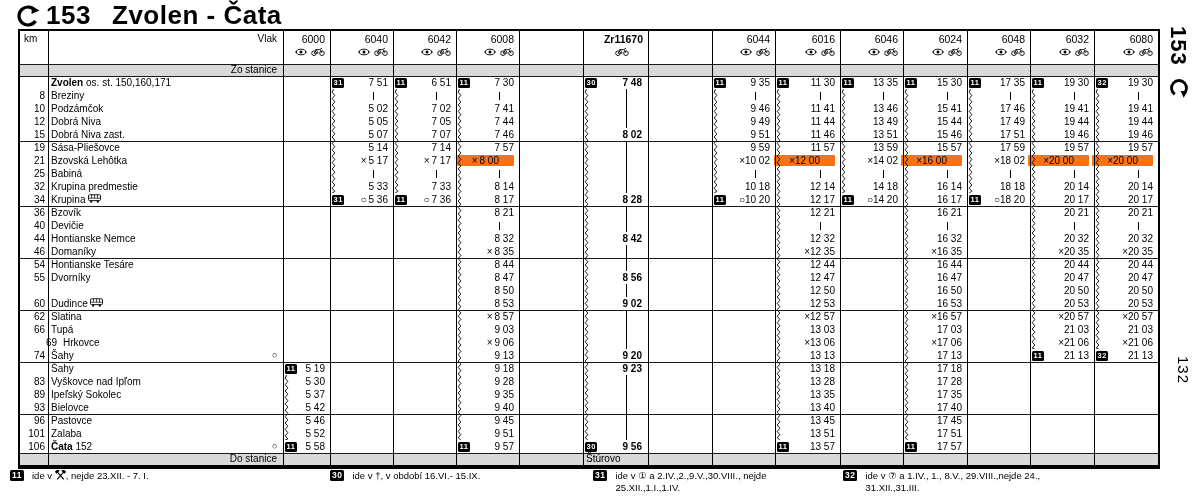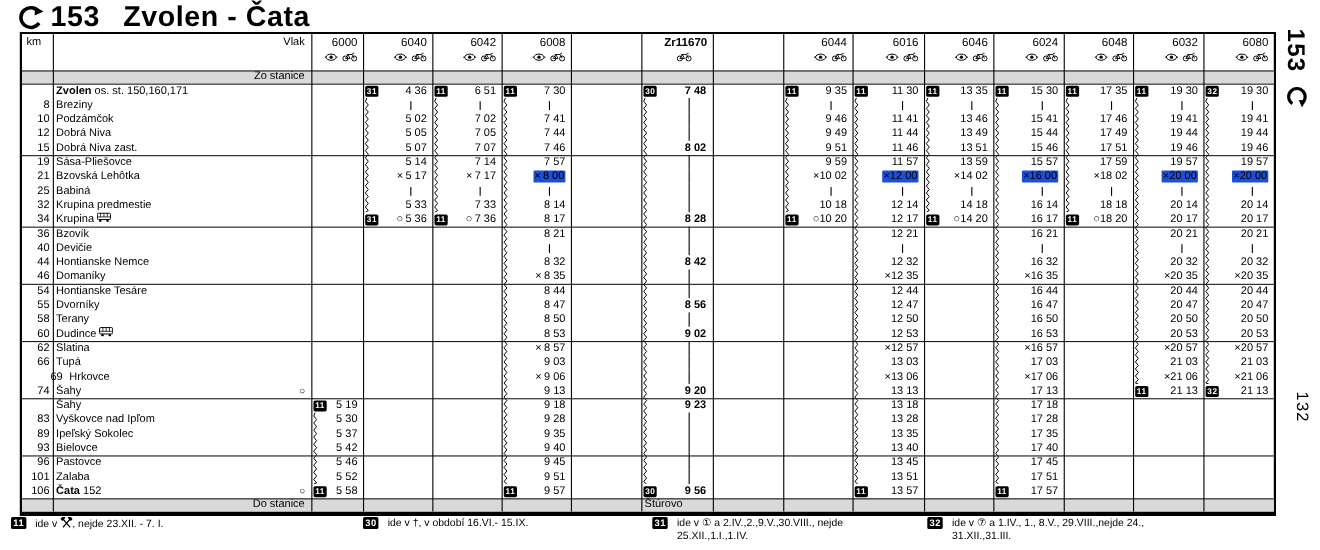--- a/index.html
+++ b/index.html
@@ -20,21 +20,21 @@
   .trainno{position:absolute;top:2px;text-align:right;font-size:10.5px;}
   .trainno.b{font-weight:bold;}
   .icons{position:absolute;top:16px;display:flex;gap:4px;align-items:center;}
   .strow{position:absolute;height:13px;line-height:13px;white-space:nowrap;}
   .kmv{position:absolute;left:0;width:25px;text-align:right;}
   .stname{position:absolute;left:31px;}
   .stop-circle{position:absolute;font-size:9px;}
   .cell{position:absolute;height:13px;line-height:13px;}
   .tm{position:absolute;right:5px;top:0;line-height:13px;white-space:pre;}
   .zb .tm{font-weight:bold;right:6px;}
-  .hl{background:#1d4ed8;padding:0 1px;border-radius:1px;}
+  .hl{background:#f97316;padding:0 15px;border-radius:1px;}
   .bdg{position:absolute;left:2px;top:1.5px;background:#000;color:#fff;font-weight:bold;
        font-size:7.5px;line-height:9.5px;height:10px;padding:0 1.5px;border-radius:1.5px;letter-spacing:.5px;}
   .pb{position:absolute;right:19.5px;top:2.5px;width:1px;height:8px;background:#000;}
   .ll{position:absolute;right:21px;top:0;width:1.5px;height:13px;background:#000;}
   .wavy{position:absolute;}
   .margin-route{position:absolute;left:1191px;top:26px;font-size:22px;font-weight:bold;
         transform:rotate(90deg);transform-origin:left top;letter-spacing:1px;}
   .margin-icon{position:absolute;left:1189px;top:78px;width:20px;height:20px;
         transform:rotate(90deg);transform-origin:left top;}
   .margin-page{position:absolute;left:1192px;top:356px;font-size:15px;
@@ -129,24 +129,20 @@
         <div class="stname"><span style="font-weight: normal;">Domaníky</span></div>
       </div>
       <div class="strow" style="left: 0px; top: 227px; width: 263px;">
         <div class="kmv">54</div>
         <div class="stname"><span style="font-weight: normal;">Hontianske Tesáre</span></div>
       </div>
       <div class="strow" style="left: 0px; top: 240px; width: 263px;">
         <div class="kmv">55</div>
         <div class="stname"><span style="font-weight: normal;">Dvorníky</span></div>
       </div>
-      <div class="strow" style="left: 0px; top: 253px; width: 263px;">
-        <div class="kmv">58</div>
-        <div class="stname"><span style="font-weight: normal;">Terany</span></div>
-      </div>
       <div class="strow" style="left: 0px; top: 266px; width: 263px;">
         <div class="kmv">60</div>
         <div class="stname"><span style="font-weight: normal;">Dudince</span><span> <svg width="13" height="9" viewBox="0 0 13 9">
               <rect x="0.5" y="0.8" width="12" height="5.8" rx="1.2" fill="none" stroke="#000" stroke-width="0.9"></rect>
               <path d="M3.5 0.8 V4.2 M6.5 0.8 V4.2 M9.5 0.8 V4.2 M0.5 4.2 H12.5" stroke="#000" stroke-width="0.7" fill="none"></path>
               <circle cx="3.2" cy="7.7" r="1.1" fill="#000"></circle>
               <circle cx="9.8" cy="7.7" r="1.1" fill="#000"></circle>
             </svg></span></div>
       </div>
       <div class="strow" style="left: 0px; top: 279px; width: 263px;">
@@ -242,21 +238,21 @@
             <path d="M0 4 H1.3 M10.7 4 H12" stroke="#000" stroke-width="0.9"></path>
           </svg></span>
         <span><svg width="14" height="9" viewBox="0 0 14 9">
             <circle cx="3" cy="6.2" r="2.3" fill="none" stroke="#000" stroke-width="0.9"></circle>
             <circle cx="11" cy="6.2" r="2.3" fill="none" stroke="#000" stroke-width="0.9"></circle>
             <path d="M3 6.2 L5.3 2.6 H9.3 L11 6.2 M5.3 2.6 L7.3 6.2 H3 M4.3 2.6 H6.3 M9 2.6 L9.9 1.4 H11" fill="none" stroke="#000" stroke-width="0.8"></path>
           </svg></span>
       </div>
       <div class="cell" style="left: 310px; top: 45px; width: 63px;">
         <div class="bdg">31</div>
-        <div class="tm">4 36</div>
+        <div class="tm">7 51</div>
       </div>
       <div class="cell" style="left: 310px; top: 58px; width: 63px;">
         <div class="pb"></div>
       </div>
       <div class="cell" style="left: 310px; top: 71px; width: 63px;">
         <div class="tm">5 02</div>
       </div>
       <div class="cell" style="left: 310px; top: 84px; width: 63px;">
         <div class="tm">5 05</div>
       </div>

